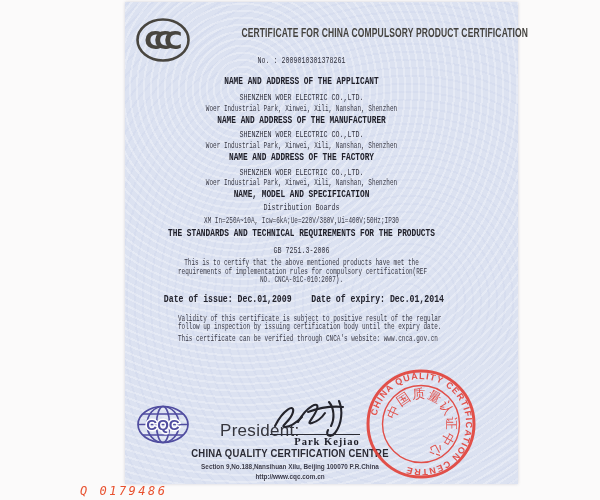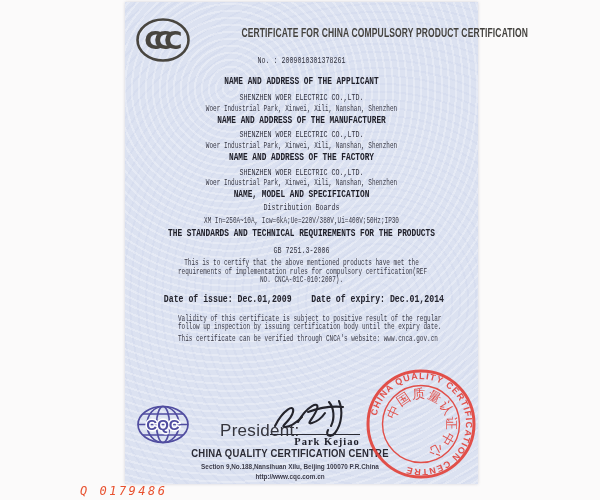--- a/index.html
+++ b/index.html
@@ -6,21 +6,21 @@
   body{width:600px;height:500px;overflow:hidden;background:#fbfafa;
        font-family:"Liberation Sans",sans-serif;}
   #page{position:relative;width:600px;height:500px;background:#fbfafa;}
 
   
   #cert{position:absolute;left:125px;top:2px;width:353px;height:482px;
         background-color:#dce2f1;
         background-image:
           repeating-radial-gradient(circle at 30% 18%, rgba(255,255,255,.28) 0 2px, rgba(220,226,241,0) 2px 7px),
           repeating-radial-gradient(circle at 72% 62%, rgba(186,196,228,.16) 0 2px, rgba(220,226,241,0) 2px 8px);
-        box-shadow:0 0 3px rgba(110,110,135,.28);}
+        box-shadow:0 0 3px rgba(110,110,135,.28);padding-left:40px;}
 
   .line{position:absolute;left:0;width:353px;text-align:center;
         font-family:"Liberation Mono","DejaVu Sans Mono",monospace;
         color:#33333d;white-space:pre;line-height:1.05;transform-origin:50% 50%;}
   .h  {font-size:10px;font-weight:bold;color:#20202a;transform:scaleX(.78);}
   .b  {font-size:9px;transform:scaleX(.74);color:#33333f;}
   .s  {font-size:8.6px;transform:scaleX(.70);color:#3a3a46;}
   .dt {font-size:10.5px;font-weight:bold;color:#23232d;transform:scaleX(.78);}
 
   .t-title{position:absolute;left:74px;top:24px;width:265px;text-align:center;

